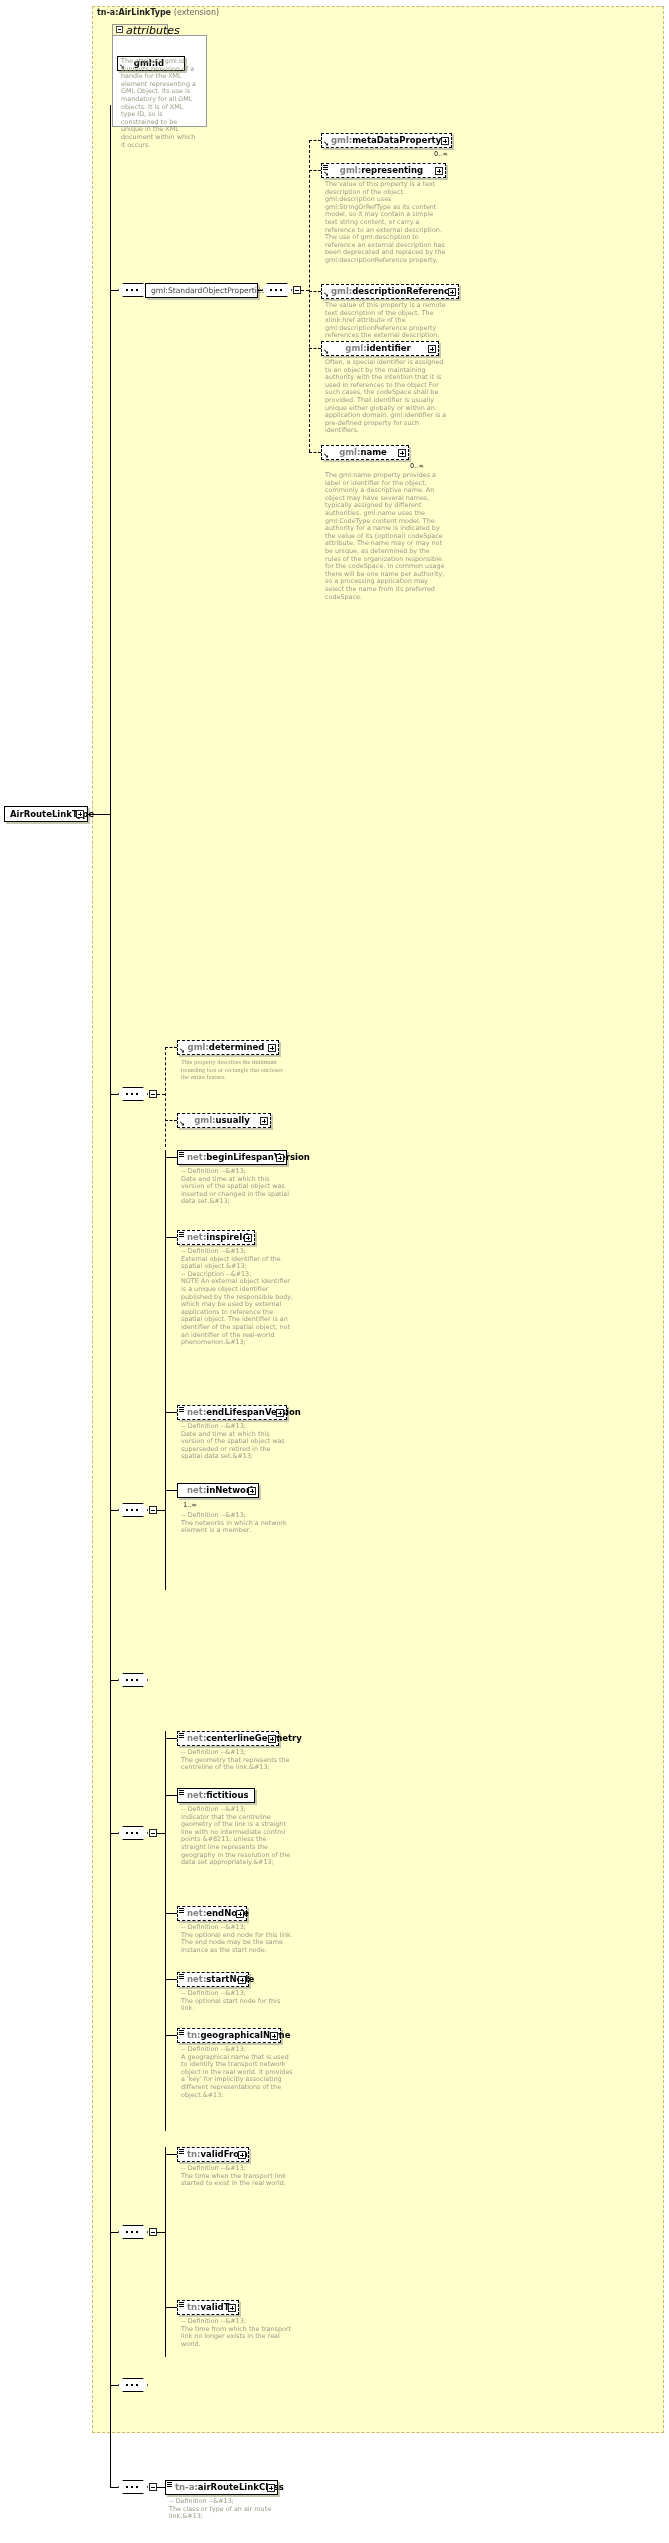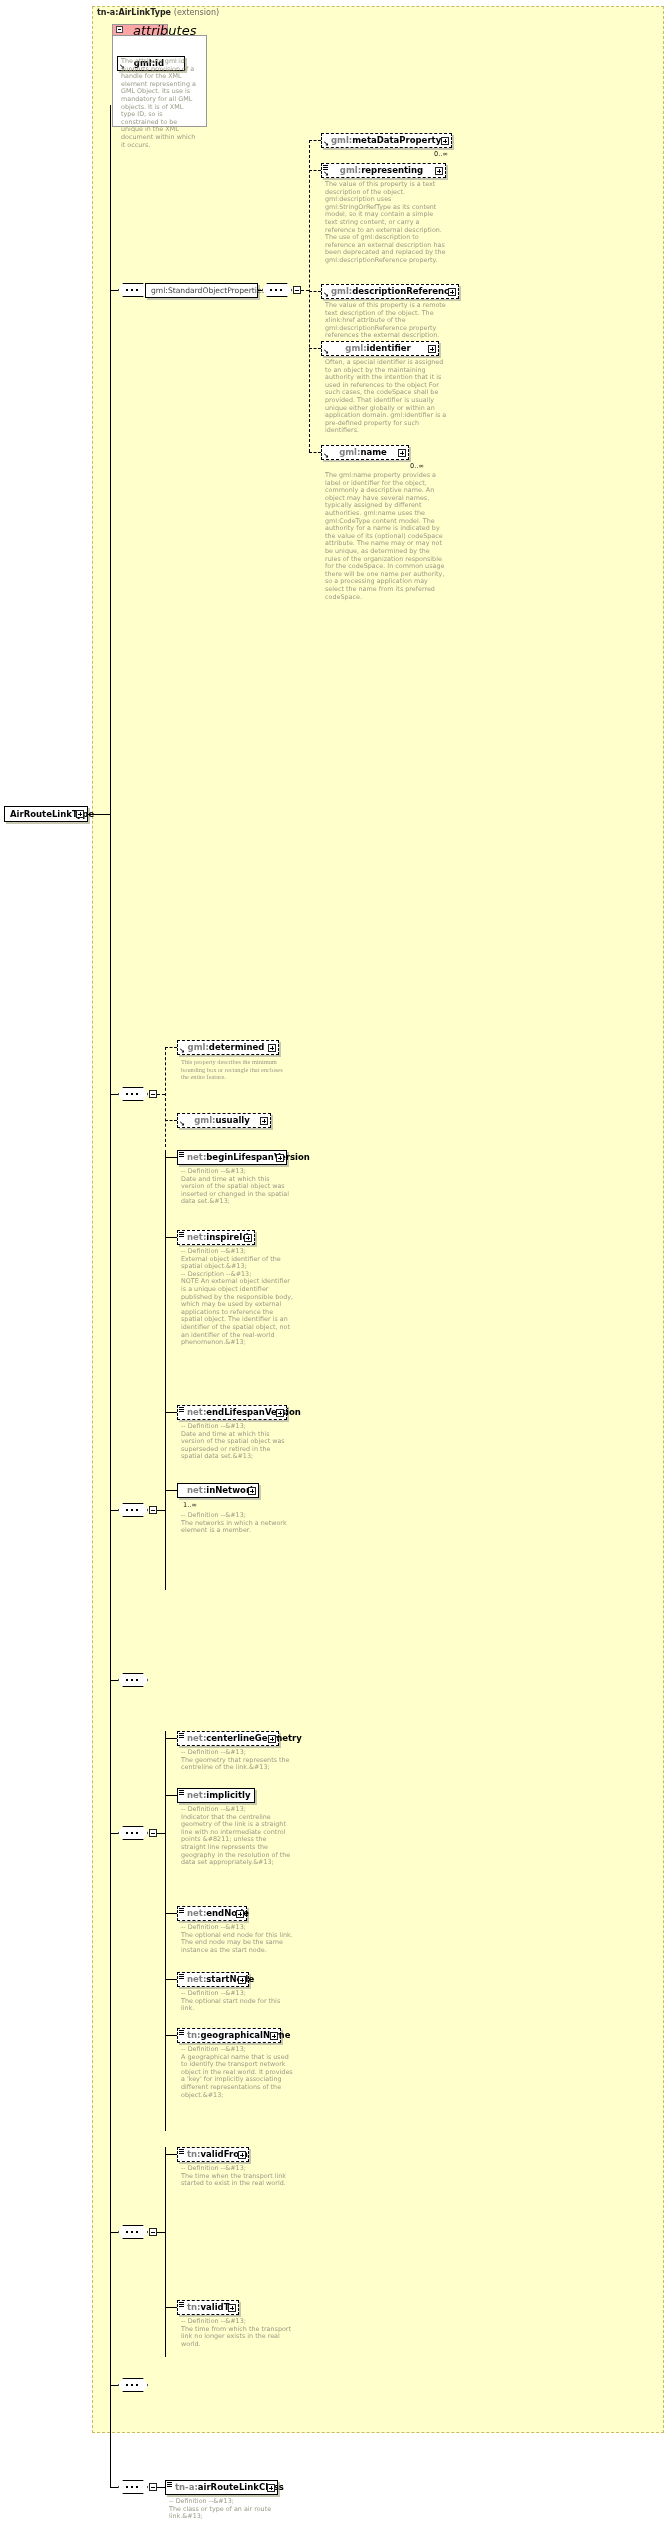--- a/index.html
+++ b/index.html
@@ -34,24 +34,24 @@
   .attr-box{
     position:absolute;
     border:1px solid #999;
     background:#ffffff;
   }
   .attr-tab{
     position:absolute;
     height:11px;
     border:1px solid #999;
     border-bottom:none;
-    background:#fca5a5;
+    background:#fef9c3;
     font-style:italic;
-    font-size:13px;
-    padding:0 4px 0 20px;
+    font-size:11px;
+    padding:0 4px 0 13px;
     line-height:11px;
     white-space:nowrap;
     box-sizing:border-box;
   }
   .minus{
     position:absolute;
     width:7px;height:7px;
     border:1px solid #444;
     background:#fff;
     box-sizing:border-box;
@@ -402,21 +402,21 @@
     <span class="doclines"></span>
     <span class="ns">net:</span><span class="nm">centerlineGeometry</span>
     <span class="plus"></span>
   </div>
   <div class="doc" style="left:181px;top:1749px;width:112px;white-space:pre-line;">-- Definition --&amp;#13;
 The geometry that represents the centreline of the link.&amp;#13;</div>
 
   <div class="h" style="left:165px;top:1795px;width:12px;"></div>
   <div class="node solid" style="left:177px;top:1788px;width:78px;">
     <span class="doclines"></span>
-    <span class="ns">net:</span><span class="nm">implicitly</span>
+    <span class="ns">net:</span><span class="nm">fictitious</span>
   </div>
   <div class="doc" style="left:181px;top:1806px;width:112px;white-space:pre-line;">-- Definition --&amp;#13;
 Indicator that the centreline geometry of the link is a straight line with no intermediate control points &amp;#8211; unless the straight line represents the geography in the resolution of the data set appropriately.&amp;#13;</div>
 
   <div class="h" style="left:165px;top:1913px;width:12px;"></div>
   <div class="node dashed" style="left:177px;top:1906px;width:70px;">
     <span class="doclines"></span>
     <span class="ns">net:</span><span class="nm">endNode</span>
     <span class="plus"></span>
   </div>

